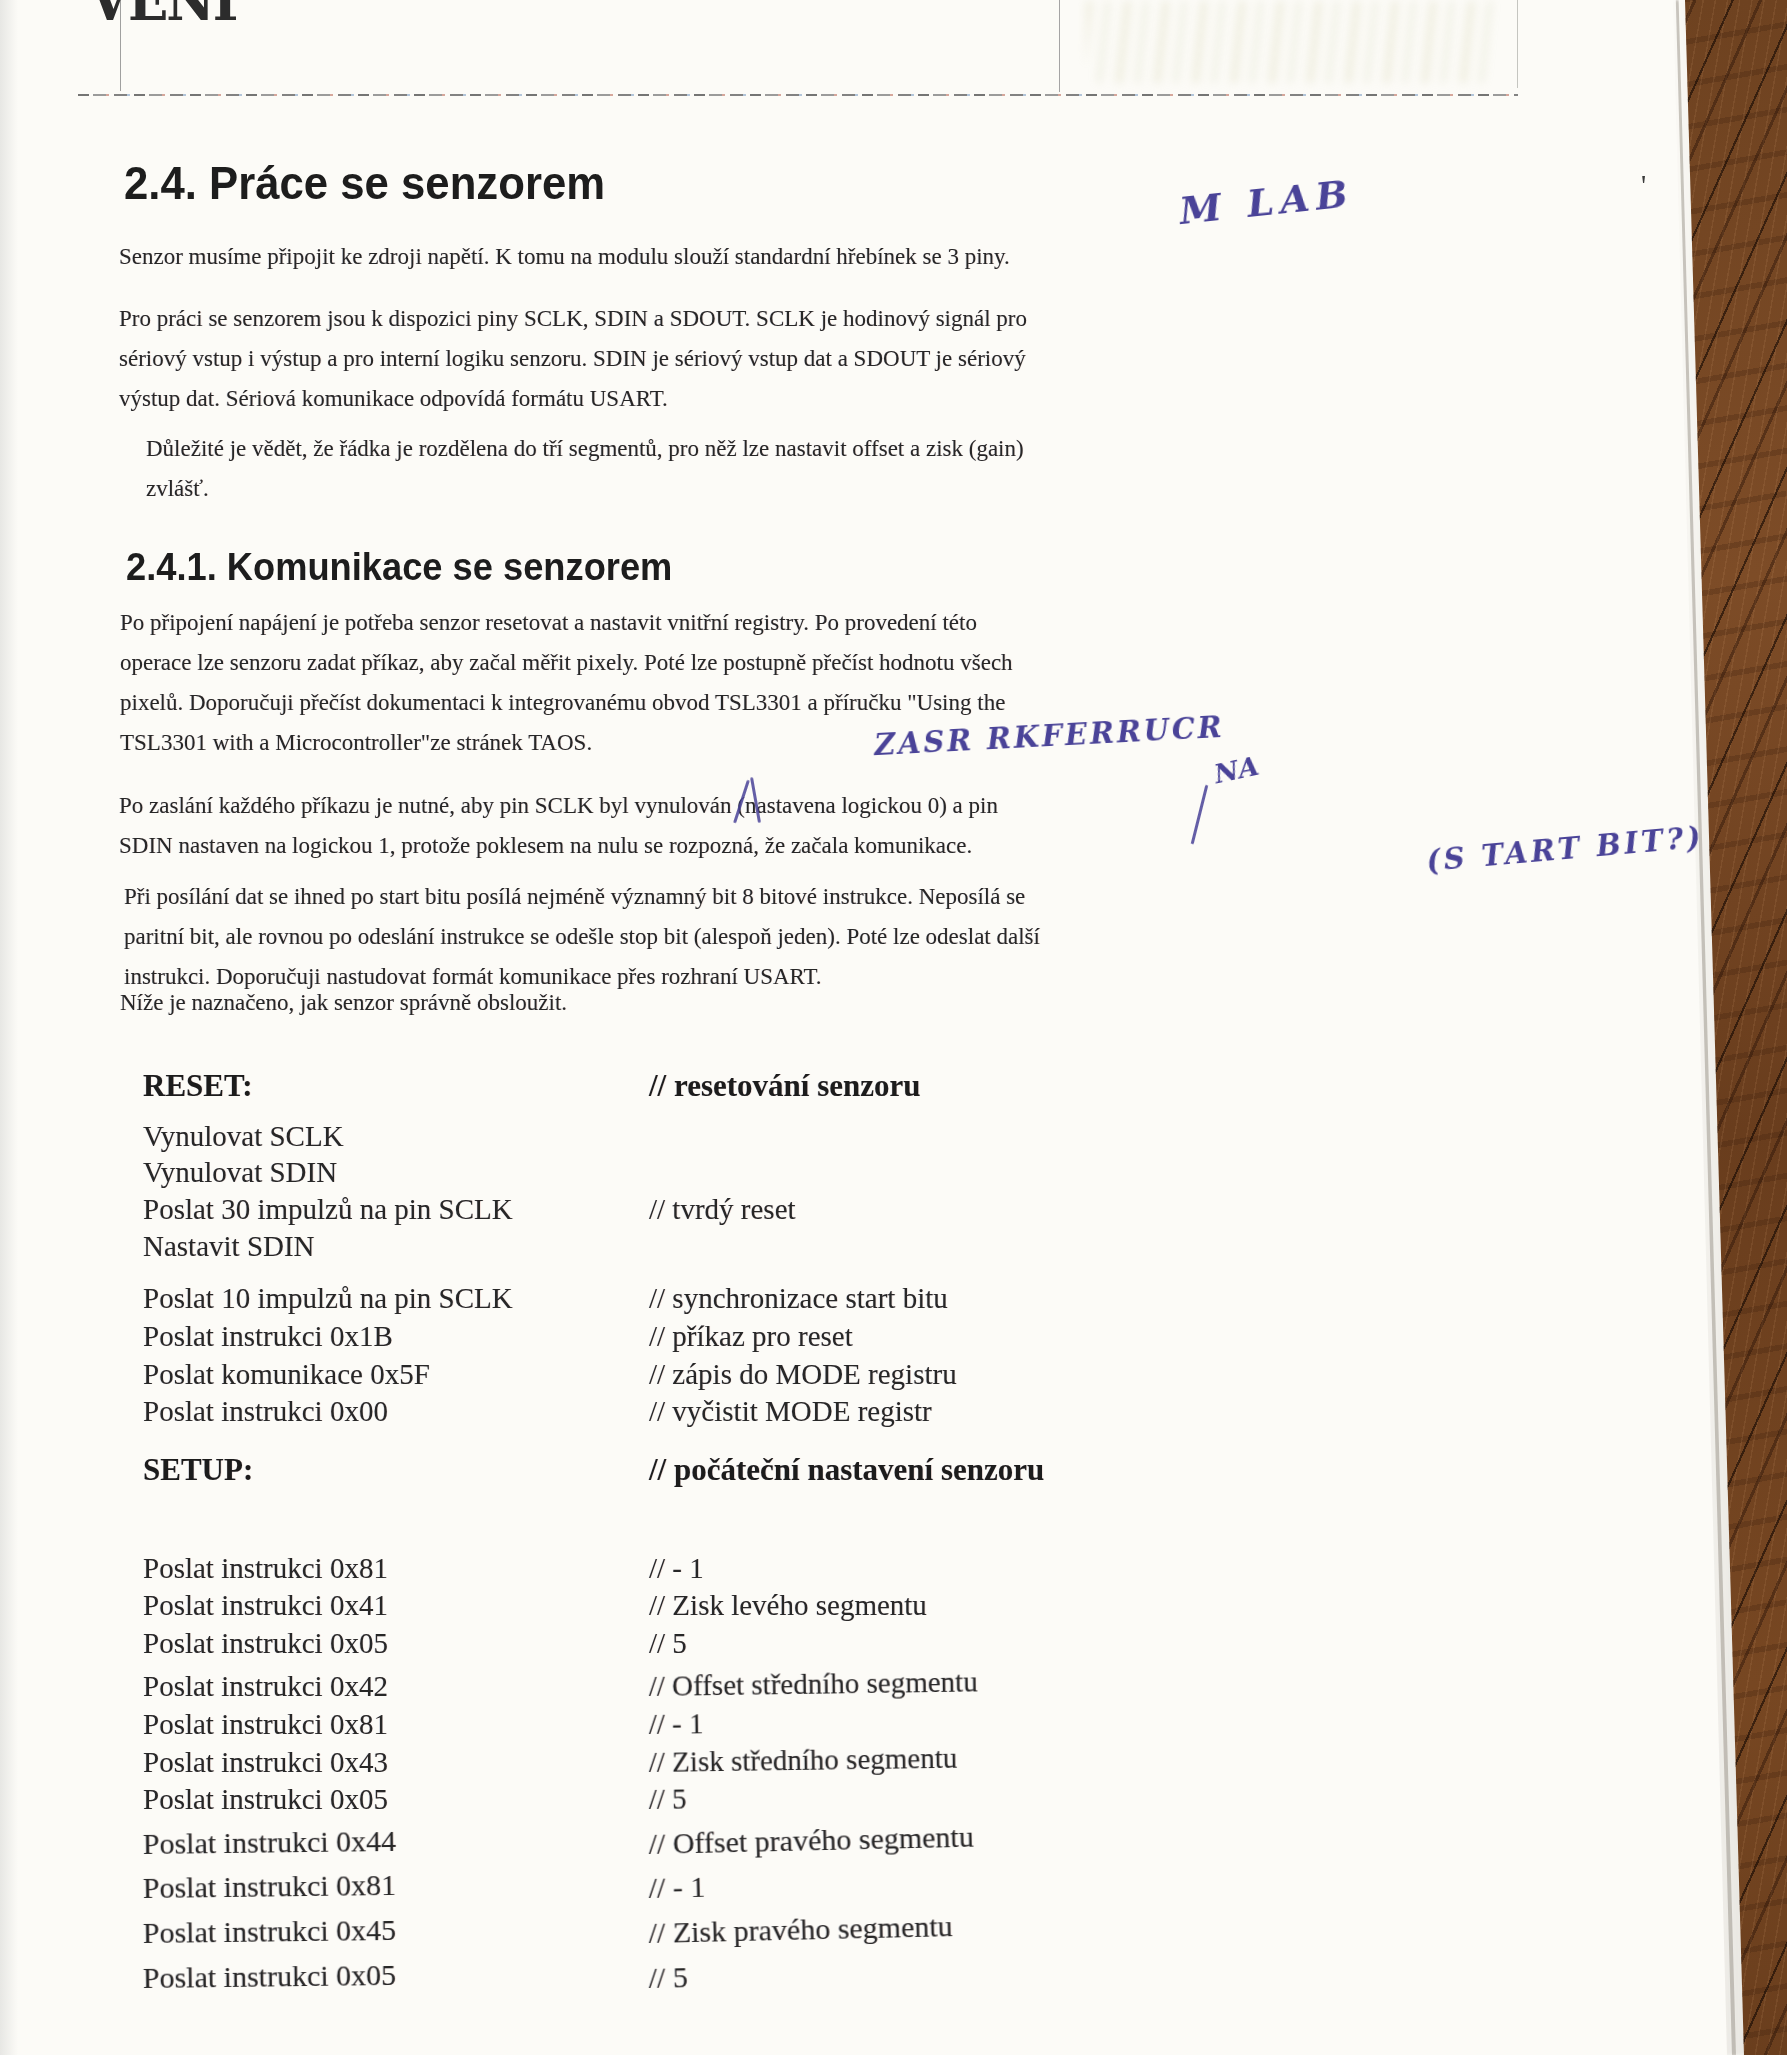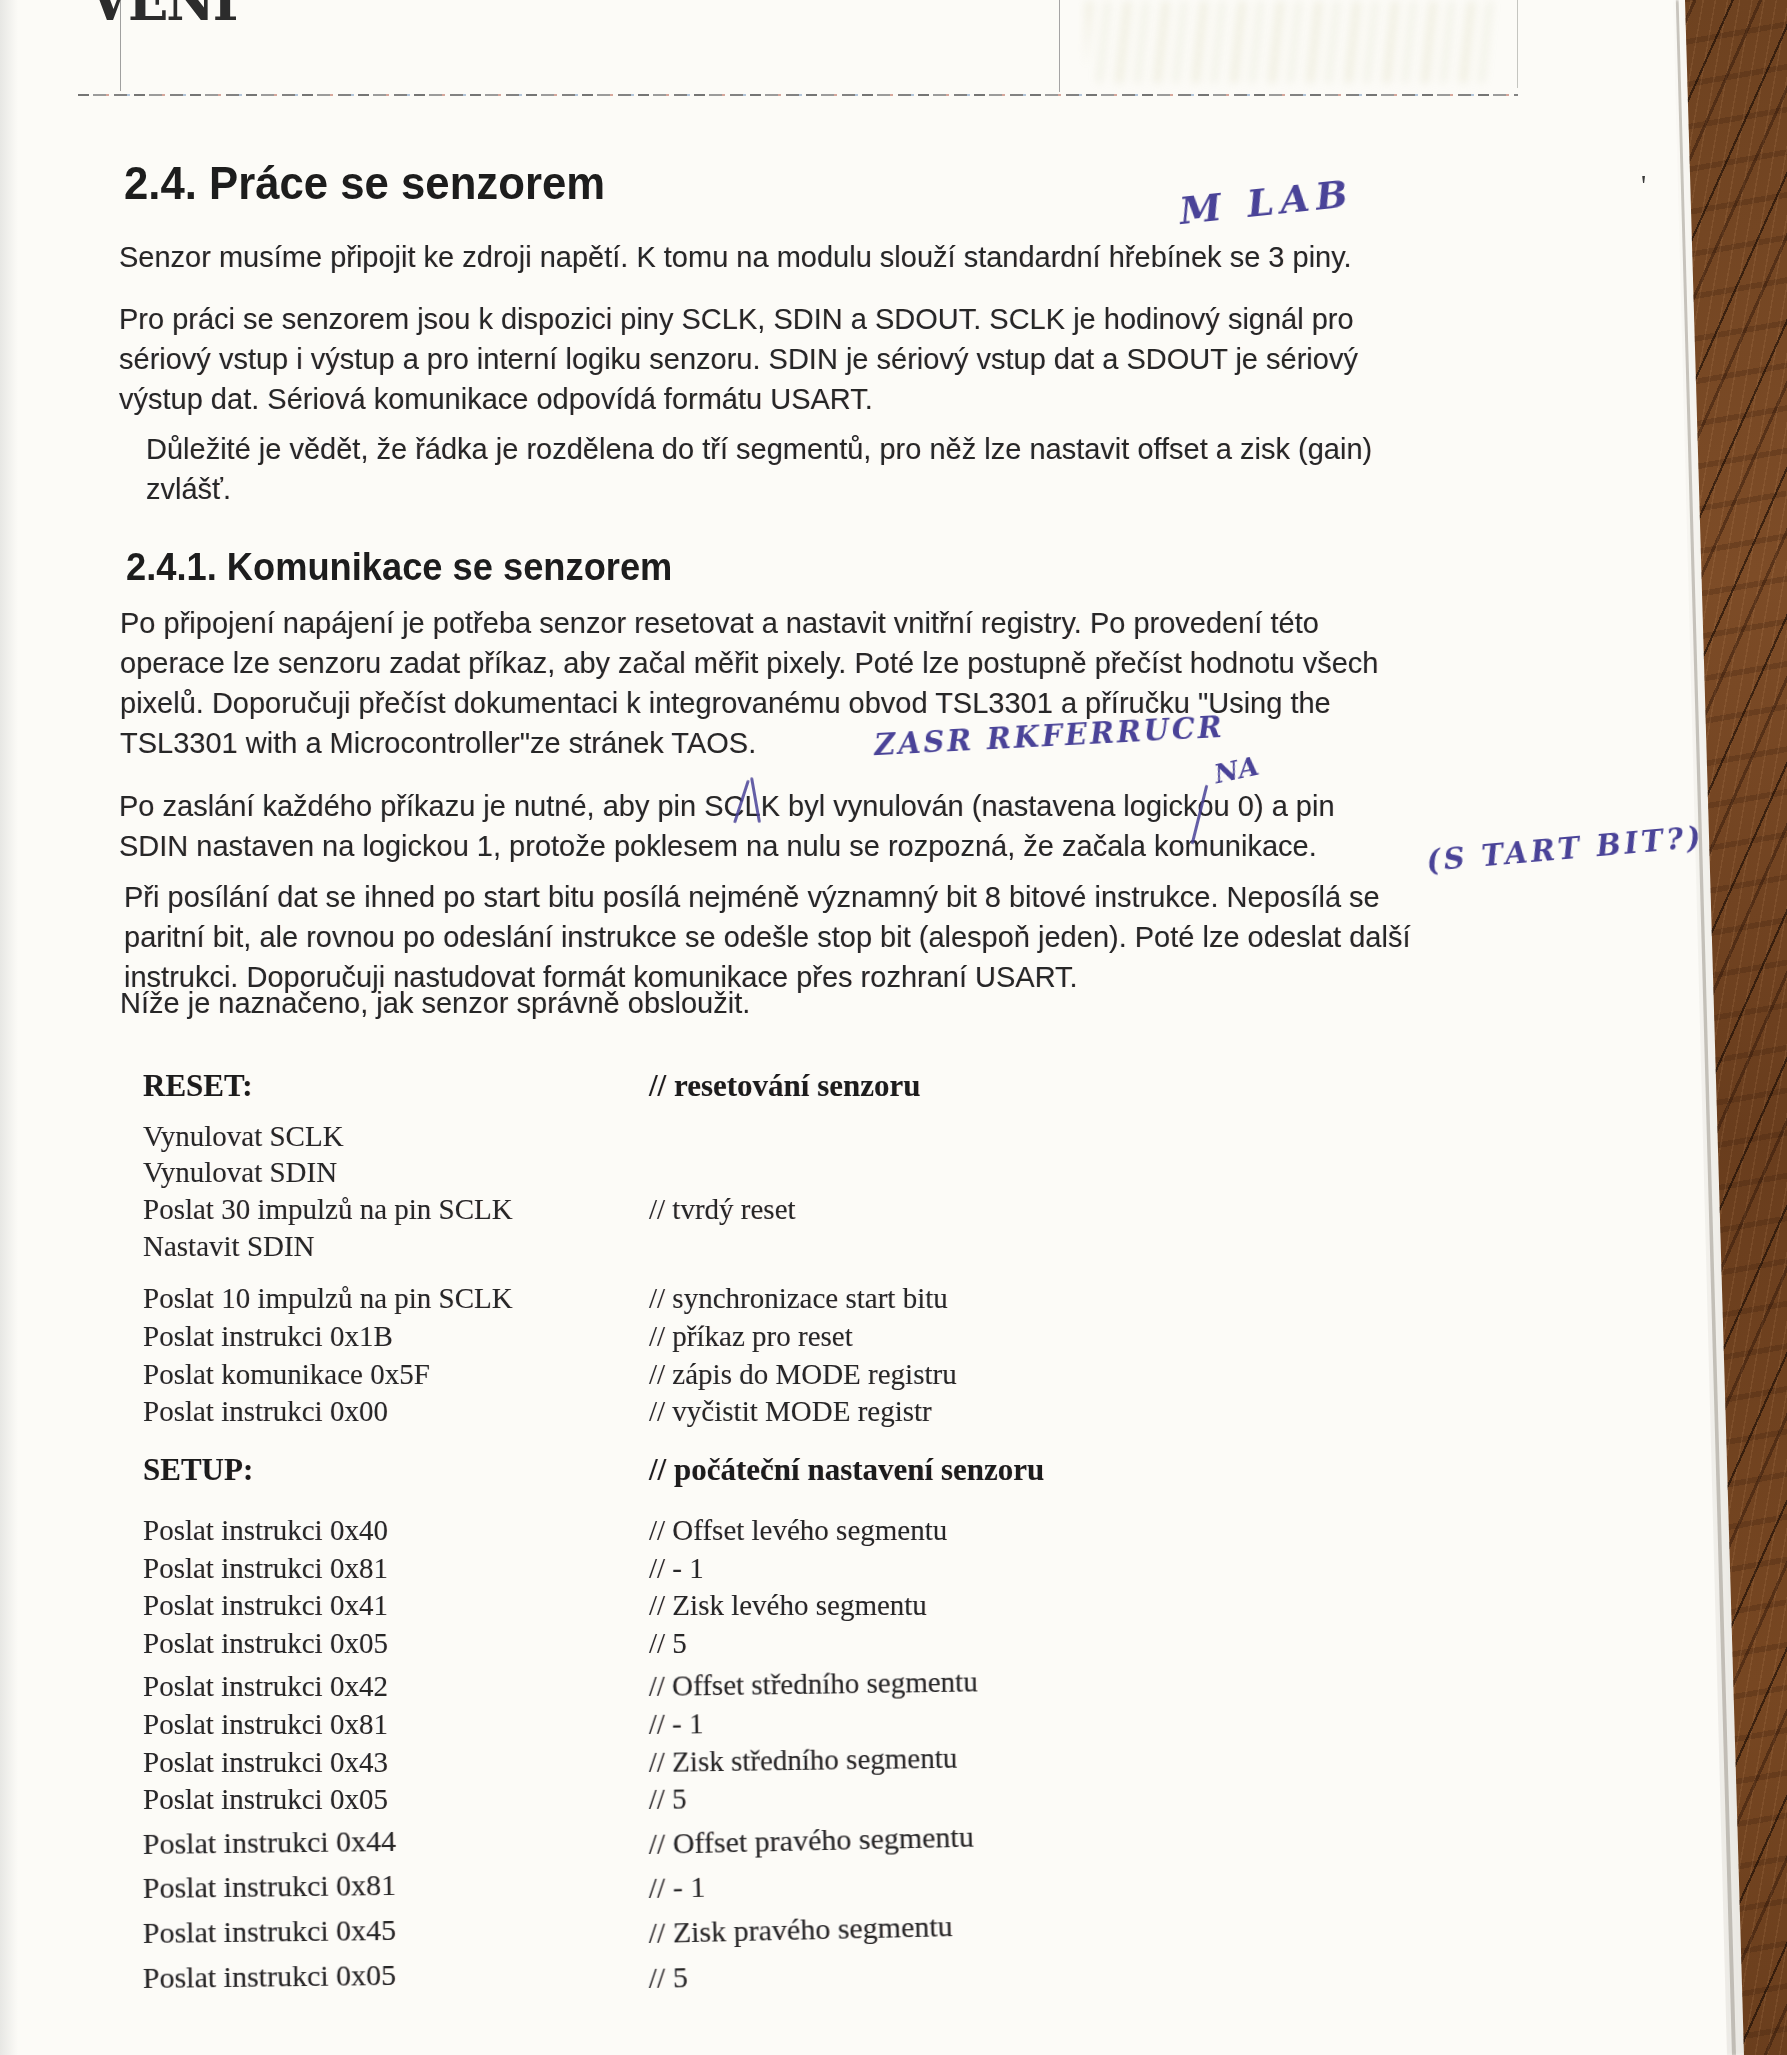--- a/index.html
+++ b/index.html
@@ -40,21 +40,21 @@
     background:repeating-linear-gradient(96deg,rgba(205,202,160,.55) 0 7px,rgba(255,255,255,0) 7px 19px,rgba(188,194,148,.38) 19px 24.4px,rgba(255,255,255,0) 24.4px 38px);
     filter:blur(4.2px);}
   .stray-mark{position:absolute;left:1641px;top:169px;font-family:"Liberation Serif",serif;
     font-size:29px;color:#3a3a3a;filter:blur(0.3px);}
 
   
   .sans{font-family:"Liberation Sans","DejaVu Sans",sans-serif;font-weight:700;color:#1d1d1d;
     filter:blur(0.2px);transform:scaleX(.93);transform-origin:left top;white-space:nowrap;}
   .h1{position:absolute;left:124px;top:155px;font-size:47px;letter-spacing:0;}
   .h2{position:absolute;left:126px;top:545px;font-size:39px;}
-  .para{position:absolute;font-family:Liberation Sans, sans-serif;font-size:29px;
+  .para{position:absolute;font-family:Liberation Serif, serif;font-size:23px;
     color:#272727;filter:blur(0.2px);
     text-shadow:0.6px 0 0 rgba(165,45,30,.14),-0.6px 0 0 rgba(40,80,165,.14);}
   .para .ln{height:40px;line-height:40px;white-space:nowrap;}
   #p1{left:119px;top:237px;}
   #p2{left:119px;top:299px;}
   #p3{left:119px;top:429px;margin-left:27px;}
   #p4{left:120px;top:603px;}
   #p5{left:119px;top:786px;}
   #p6{left:124px;top:877px;}
   #p7{left:120px;top:983px;}
@@ -168,24 +168,20 @@
     <span class="cmt">// zápis do MODE registru</span>
   </div>
   <div class="row" style="top:1395px">
     <span class="cmd">Poslat instrukci 0x00</span>
     <span class="cmt">// vyčistit MODE registr</span>
   </div>
   <div class="row bold" style="top:1452px">
     <span class="cmd">SETUP:</span>
     <span class="cmt">// počáteční nastavení senzoru</span>
   </div>
-  <div class="row" style="top:1514px">
-    <span class="cmd">Poslat instrukci 0x40</span>
-    <span class="cmt">// Offset levého segmentu</span>
-  </div>
   <div class="row" style="top:1552px">
     <span class="cmd">Poslat instrukci 0x81</span>
     <span class="cmt">// - 1</span>
   </div>
   <div class="row" style="top:1589px">
     <span class="cmd">Poslat instrukci 0x41</span>
     <span class="cmt">// Zisk levého segmentu</span>
   </div>
   <div class="row" style="top:1627px">
     <span class="cmd">Poslat instrukci 0x05</span>

